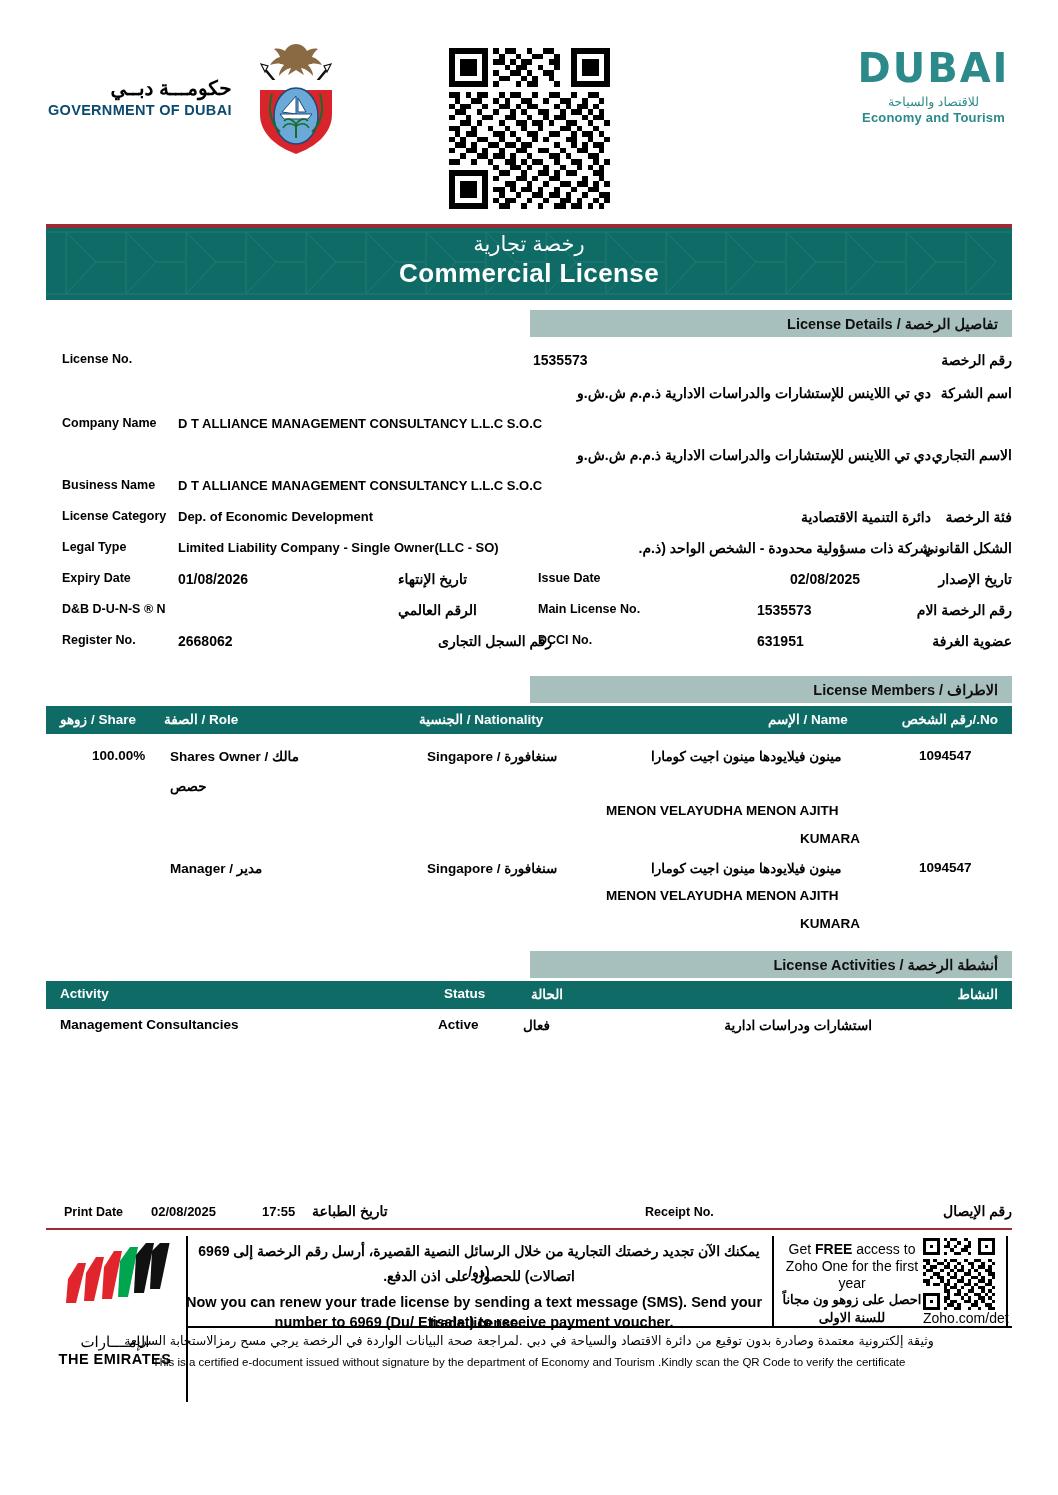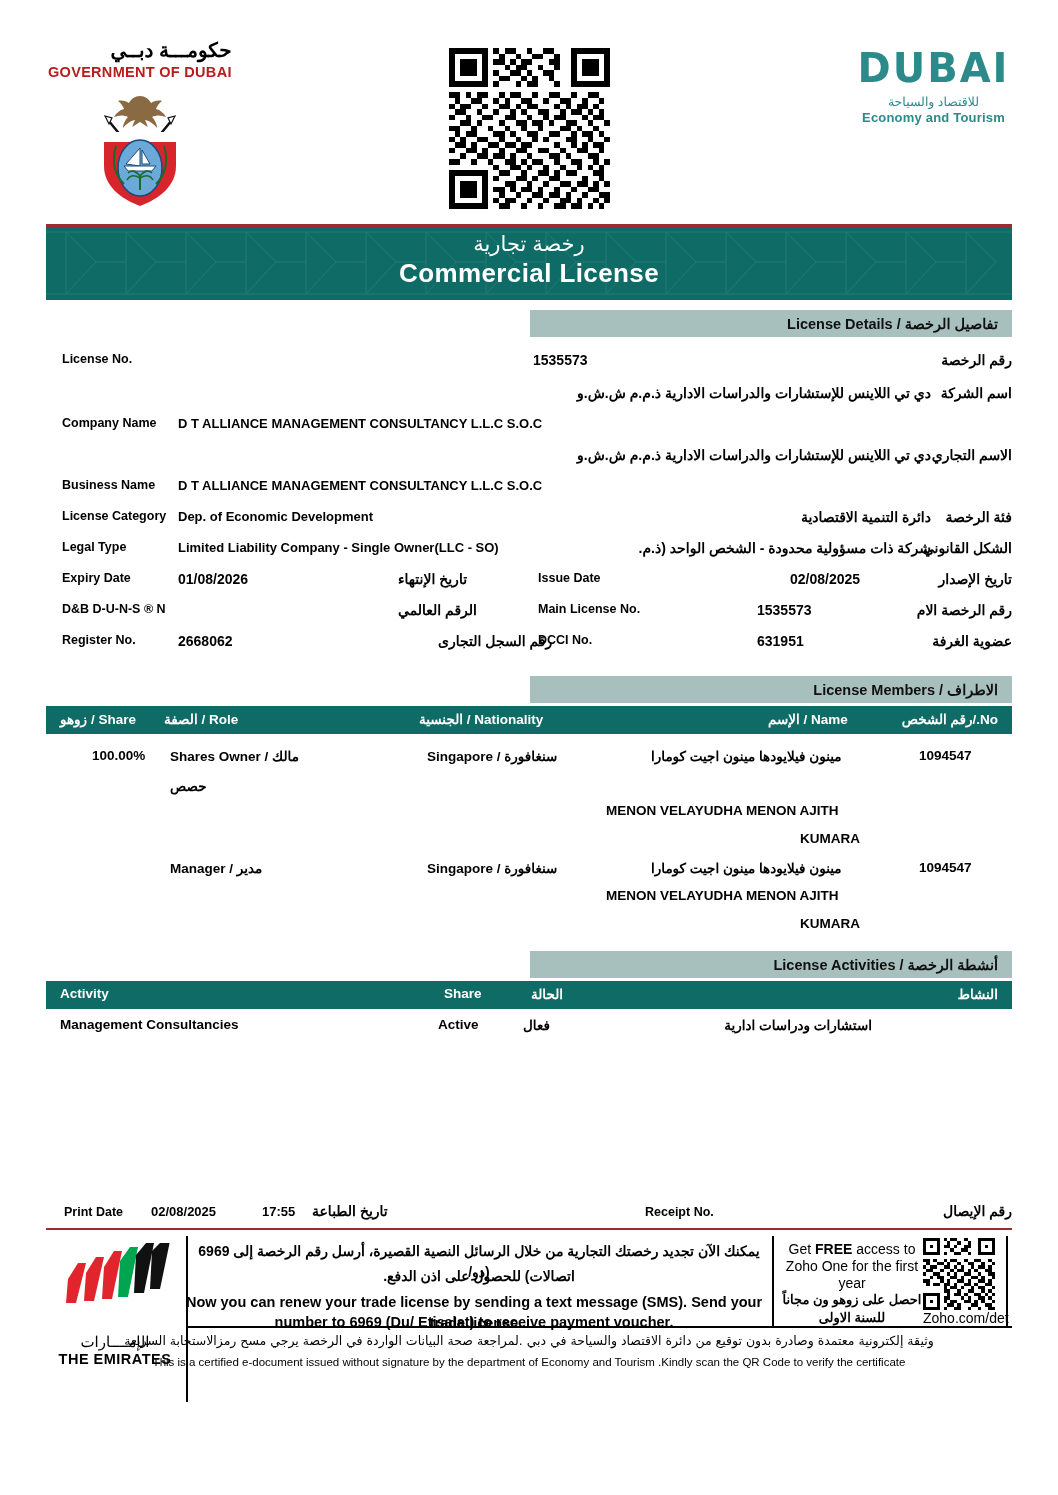--- a/index.html
+++ b/index.html
@@ -12,30 +12,30 @@
     overflow: hidden;
   }
   .page { position: relative; width: 1058px; height: 1495px; background: #fff; }
 
   
   .topbar {
     position: absolute; left: 0; top: 0; width: 1058px; height: 215px;
   }
   .gov-logo {
     position: absolute; left: 48px; top: 38px;
-    display: flex; align-items: center; gap: 10px; flex-direction: column;
+    display: flex; align-items: center; gap: 10px;
   }
   .gov-text { text-align: right; }
   .gov-ar {
     font-size: 20px; font-weight: bold; letter-spacing: 1px;
     direction: rtl; color: #000; line-height: 1.25;
   }
   .gov-en {
     font-size: 14.5px; font-weight: bold; letter-spacing: 0.3px;
-    color: #b91c1c; margin-top: 1px;
+    color: #0c4a6e; margin-top: 1px;
   }
   .emblem { width: 108px; height: 118px; }
 
   .qr-main { position: absolute; left: 449px; top: 48px; }
 
   .det-logo { position: absolute; right: 42px; top: 48px; text-align: center; width: 165px; }
   .det-word {
     font-size: 40px; font-weight: bold; color: #2d8a8a; letter-spacing: 2px;
     line-height: 1; font-family: "DejaVu Sans", sans-serif;
   }
@@ -515,21 +515,21 @@
     <div class="tcell" style="left:800px; top:916px;">KUMARA</div>
     <div class="tcell" style="left:919px; top:860px;">1094547</div>
   </div>
 
   <div class="sechdr" style="left:530px; top:951px; width:482px;">
     <span>أنشطة الرخصة  /  License Activities</span>
   </div>
 
   <div class="thead" style="top:981px;">
     <div style="left:14px;">Activity</div>
-    <div style="left:398px;">Share</div>
+    <div style="left:398px;">Status</div>
     <div style="left:485px;">الحالة</div>
     <div style="right:14px;">النشاط</div>
   </div>
 
   <div>
     <div class="tcell" style="left:60px; top:1017px;">Management Consultancies</div>
     <div class="tcell" style="left:438px; top:1017px;">Active</div>
     <div class="tcell tcell-ar" style="left:523px; top:1017px;">فعال</div>
     <div class="tcell tcell-ar" style="right:186px; top:1017px;">استشارات ودراسات ادارية</div>
   </div>

